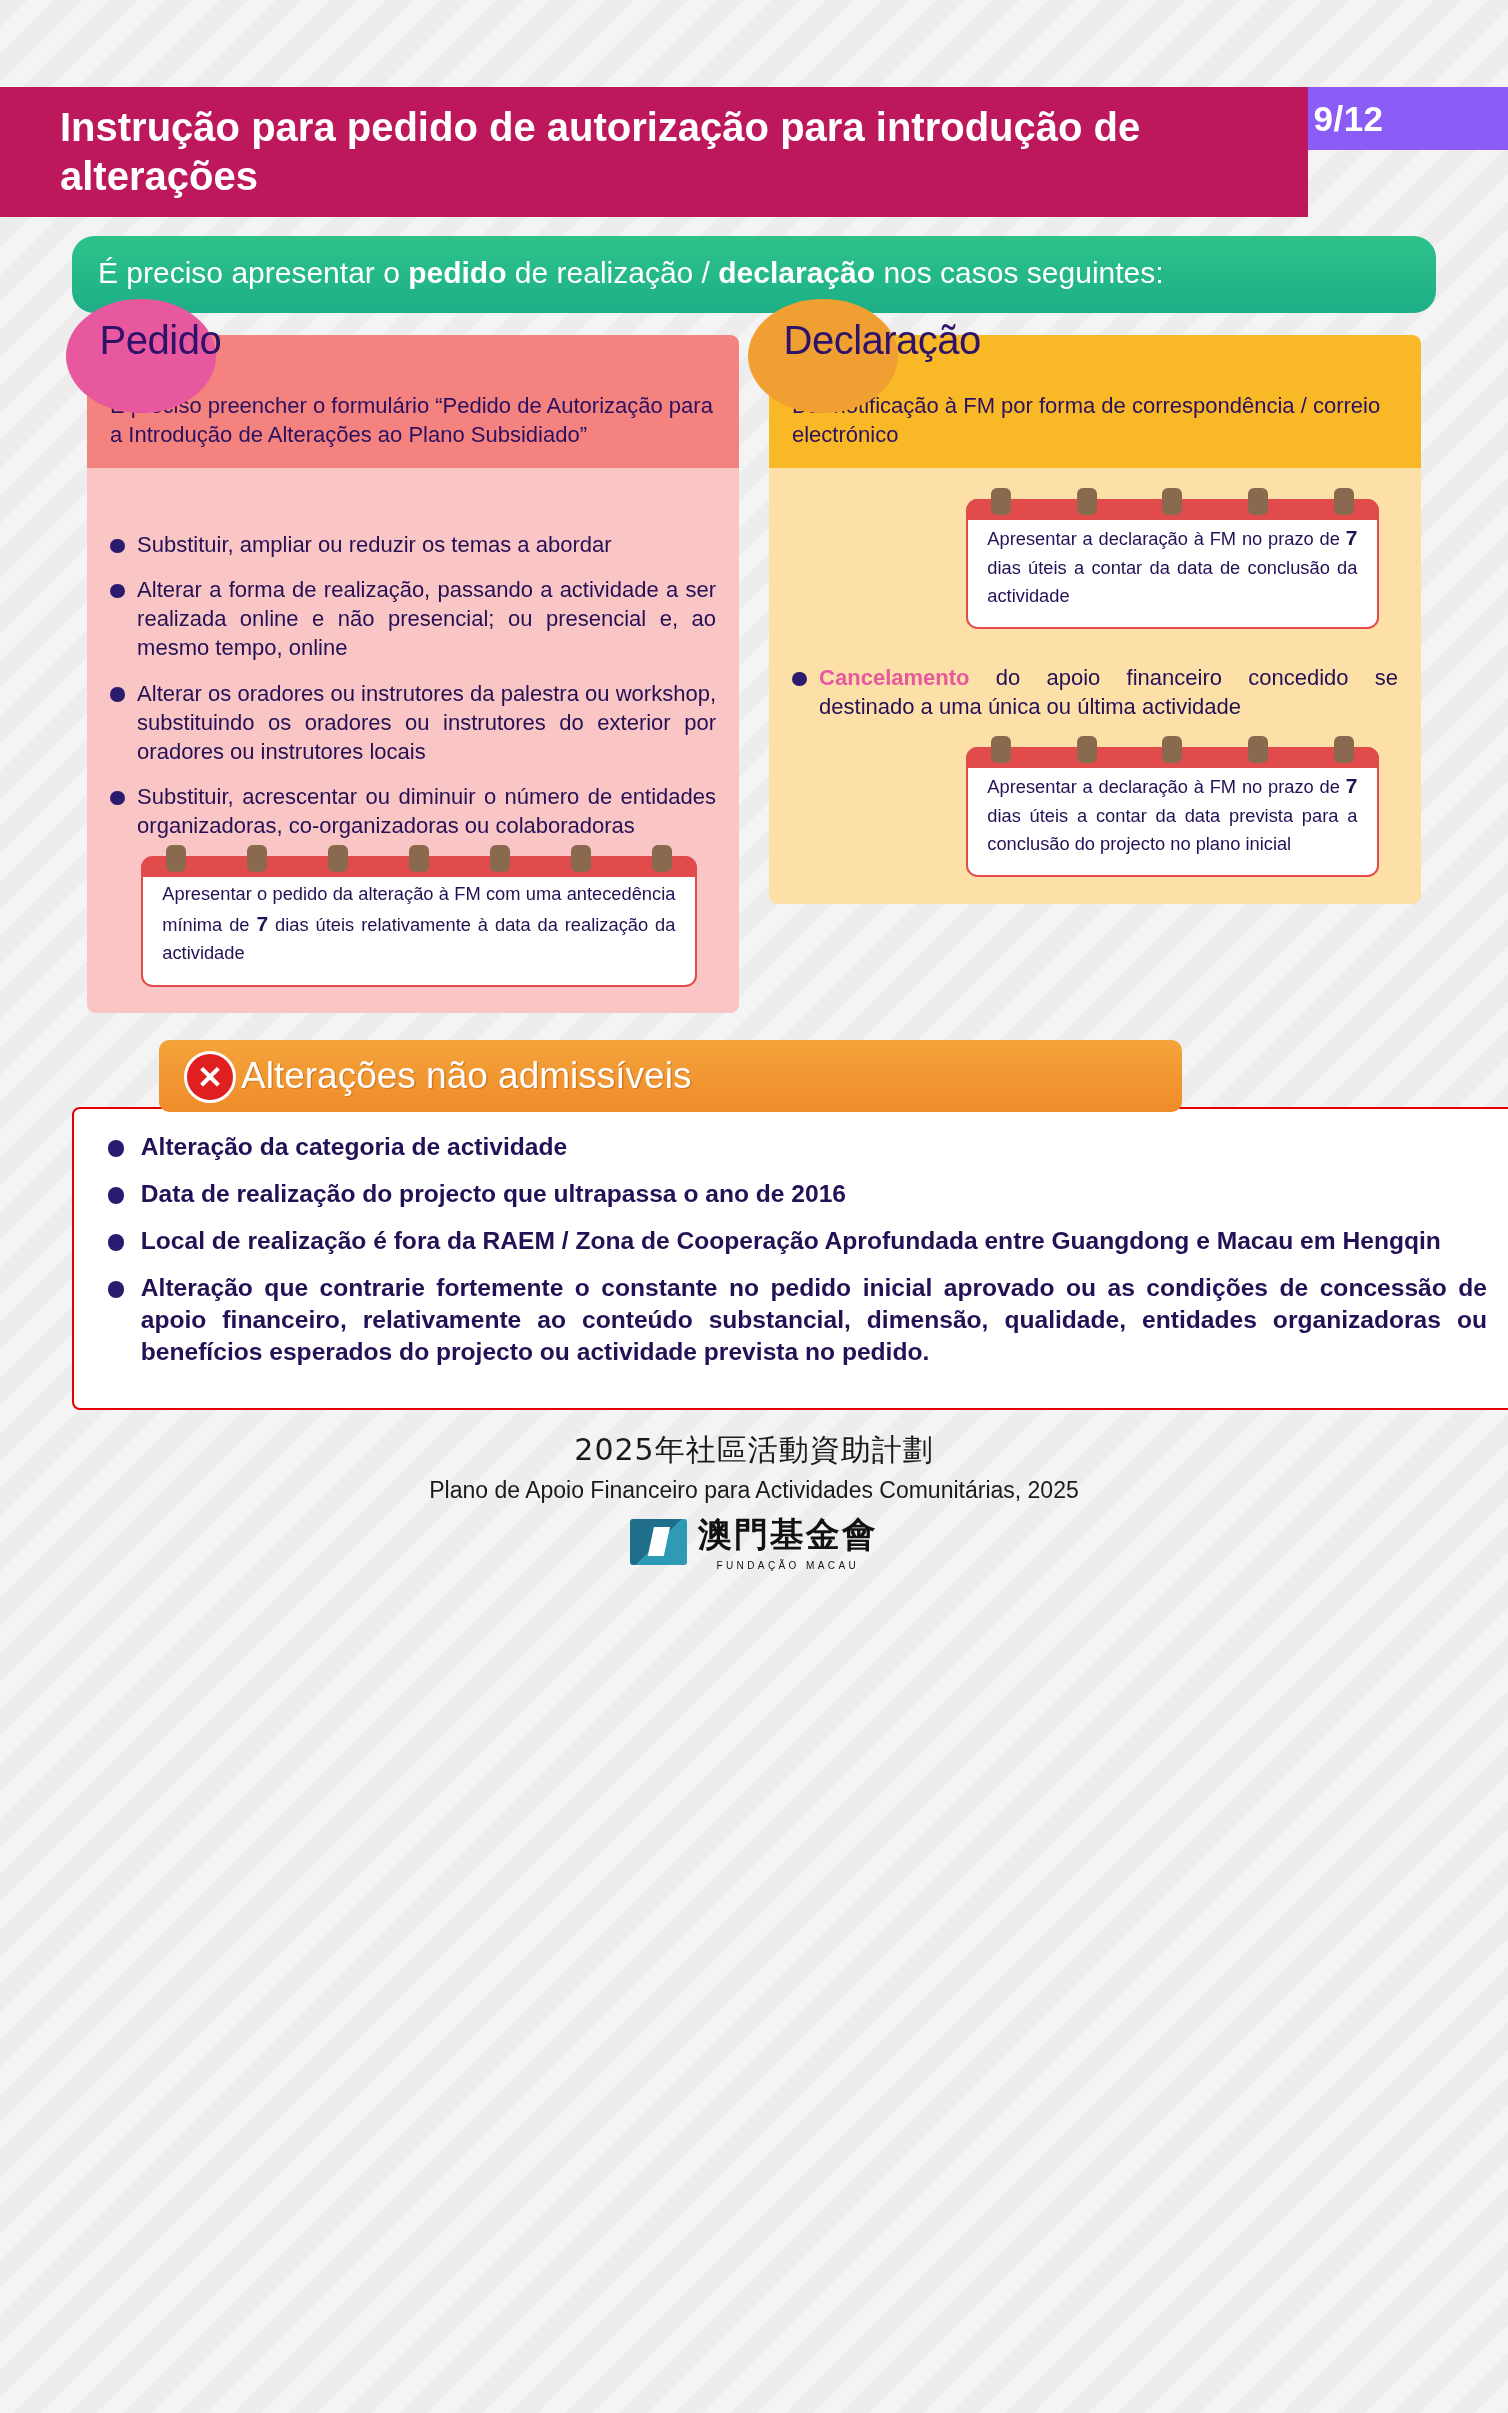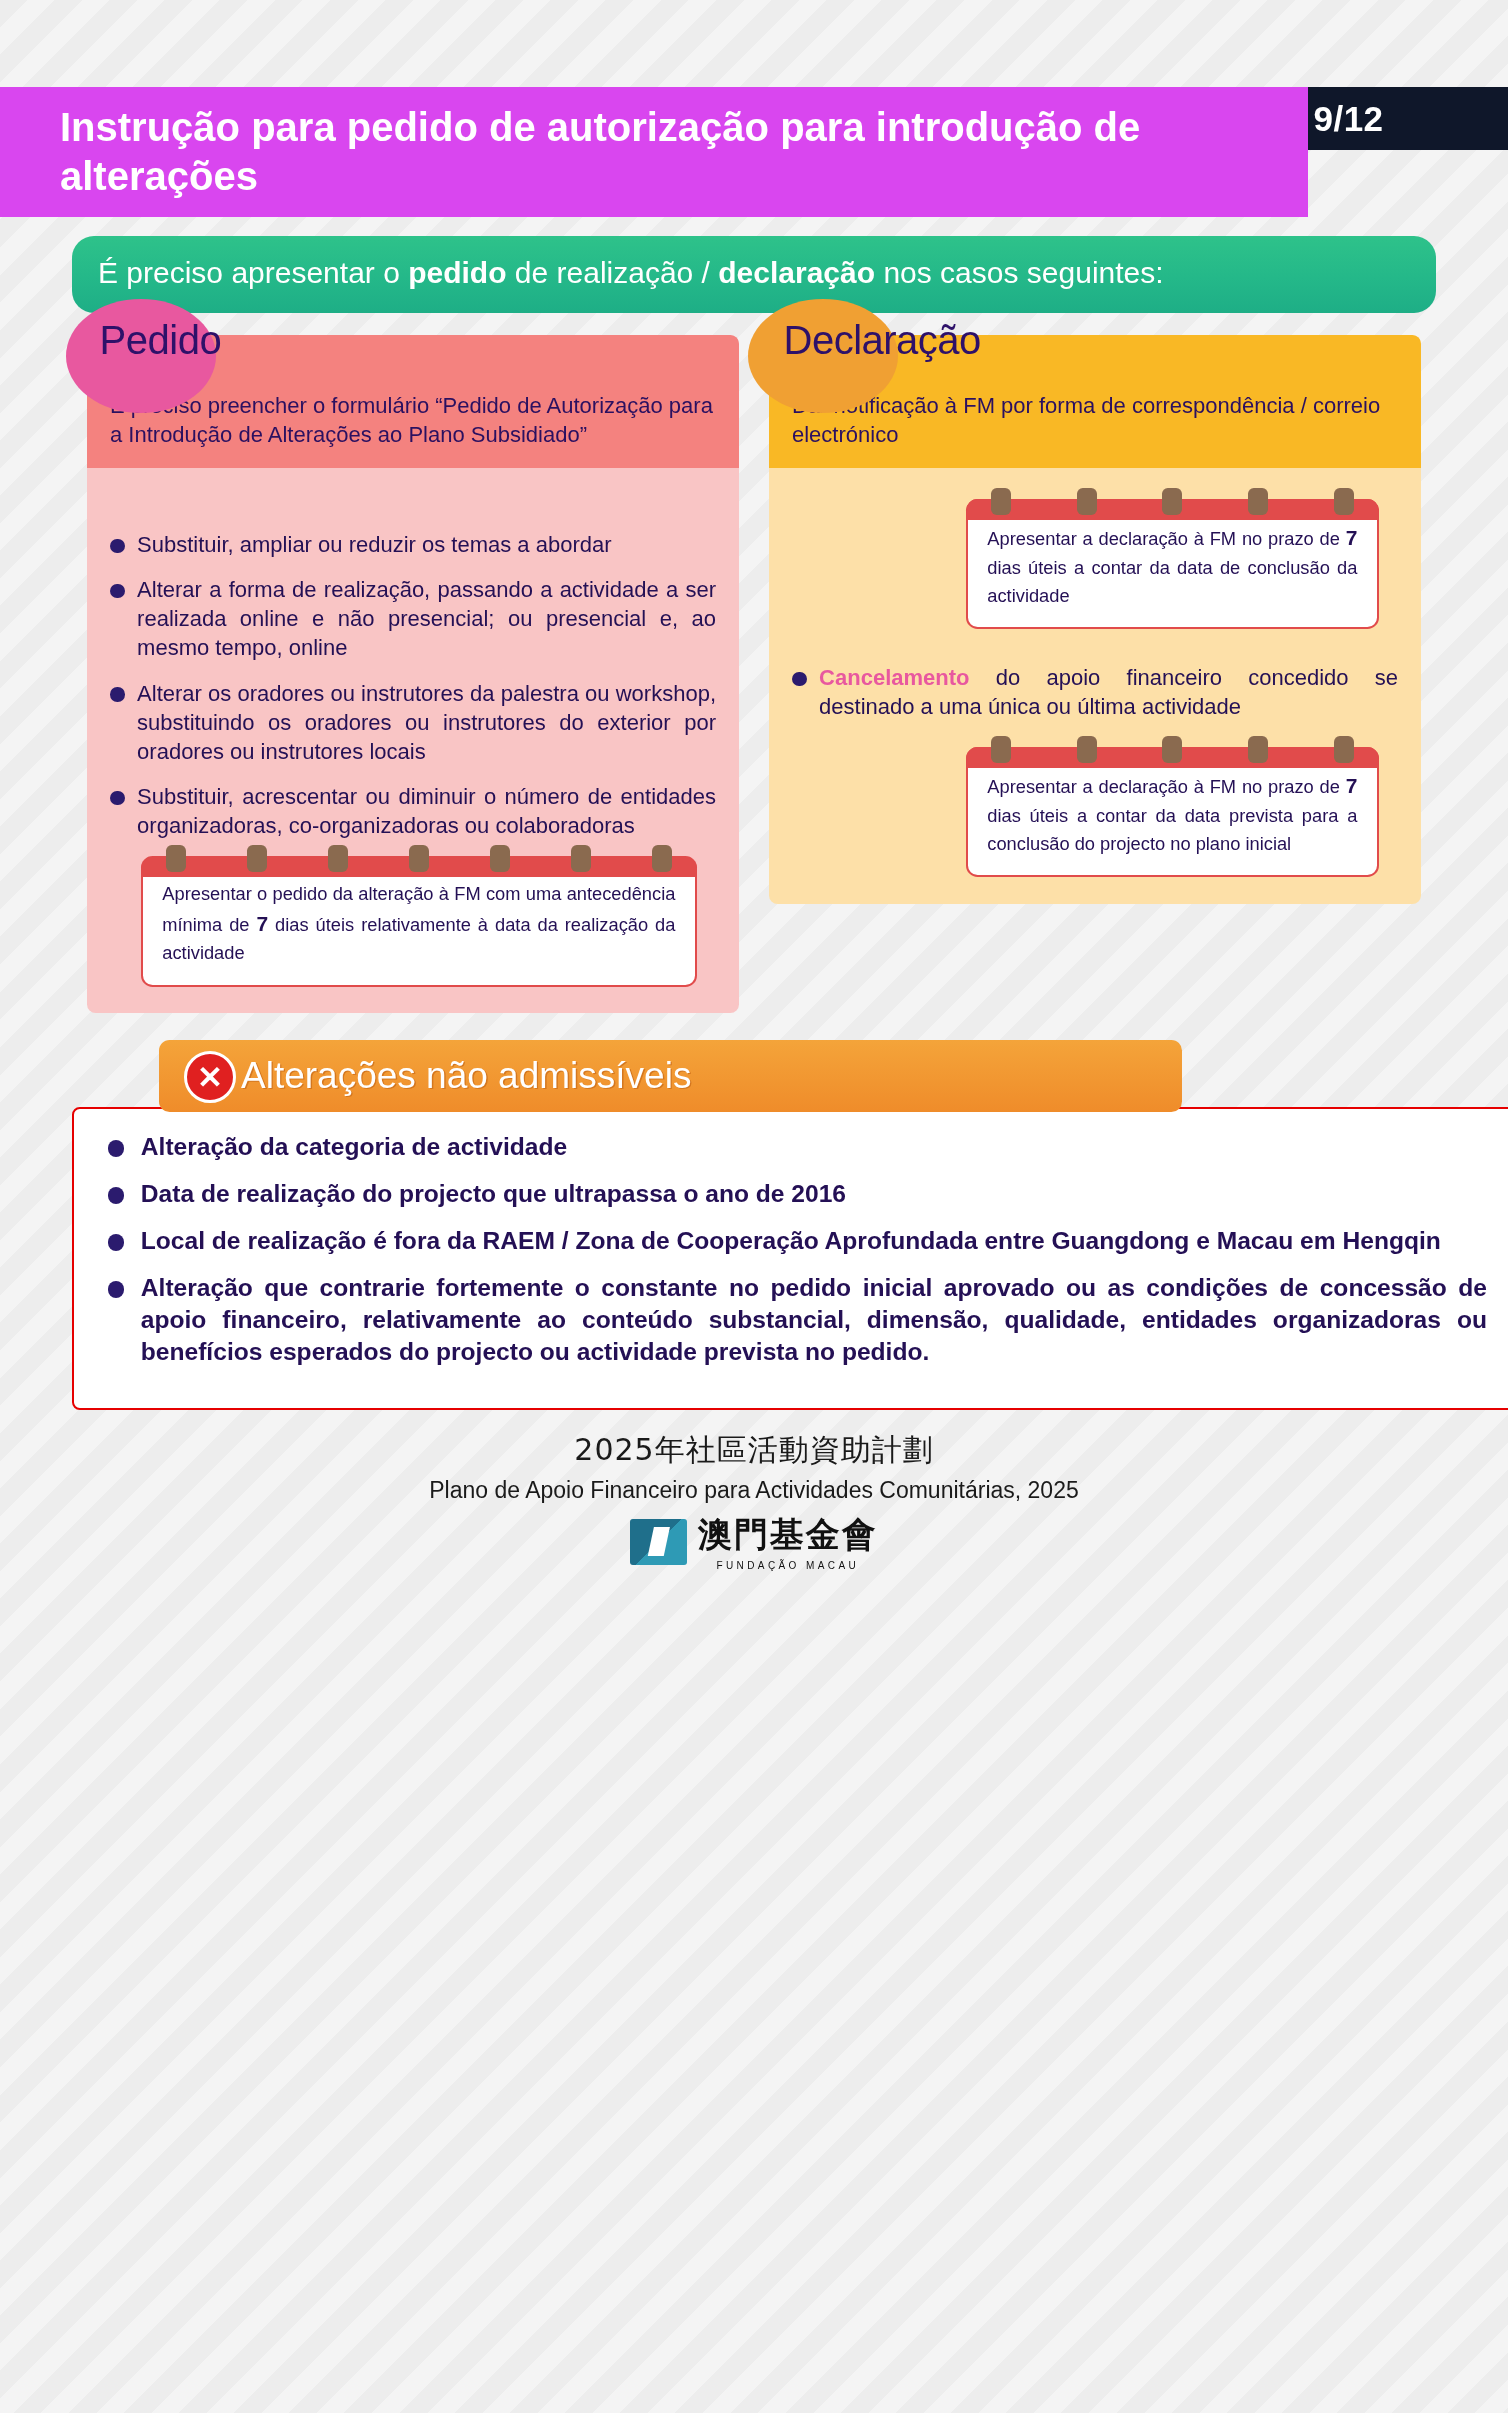--- a/index.html
+++ b/index.html
@@ -27,36 +27,36 @@
   .header-wrap {
     position: relative;
     height: 208px;
   }
   .header-badge {
     position: absolute;
     right: 0;
     top: 87px;
     width: 319px;
     height: 63px;
-    background: #0f172a;
+    background: #8b5cf6;
     color: #ffffff;
     font-size: 35px;
     font-weight: bold;
     display: flex;
     align-items: center;
     justify-content: center;
     letter-spacing: 0.5px;
   }
   .header-bar {
     position: absolute;
     left: 0;
     top: 87px;
     width: 1308px;
     height: 130px;
-    background: #d946ef;
+    background: #be185d;
     display: flex;
     align-items: center;
     padding-left: 60px;
     z-index: 2;
   }
   .header-title {
     color: #ffffff;
     font-size: 40px;
     font-weight: bold;
     line-height: 1.22;

